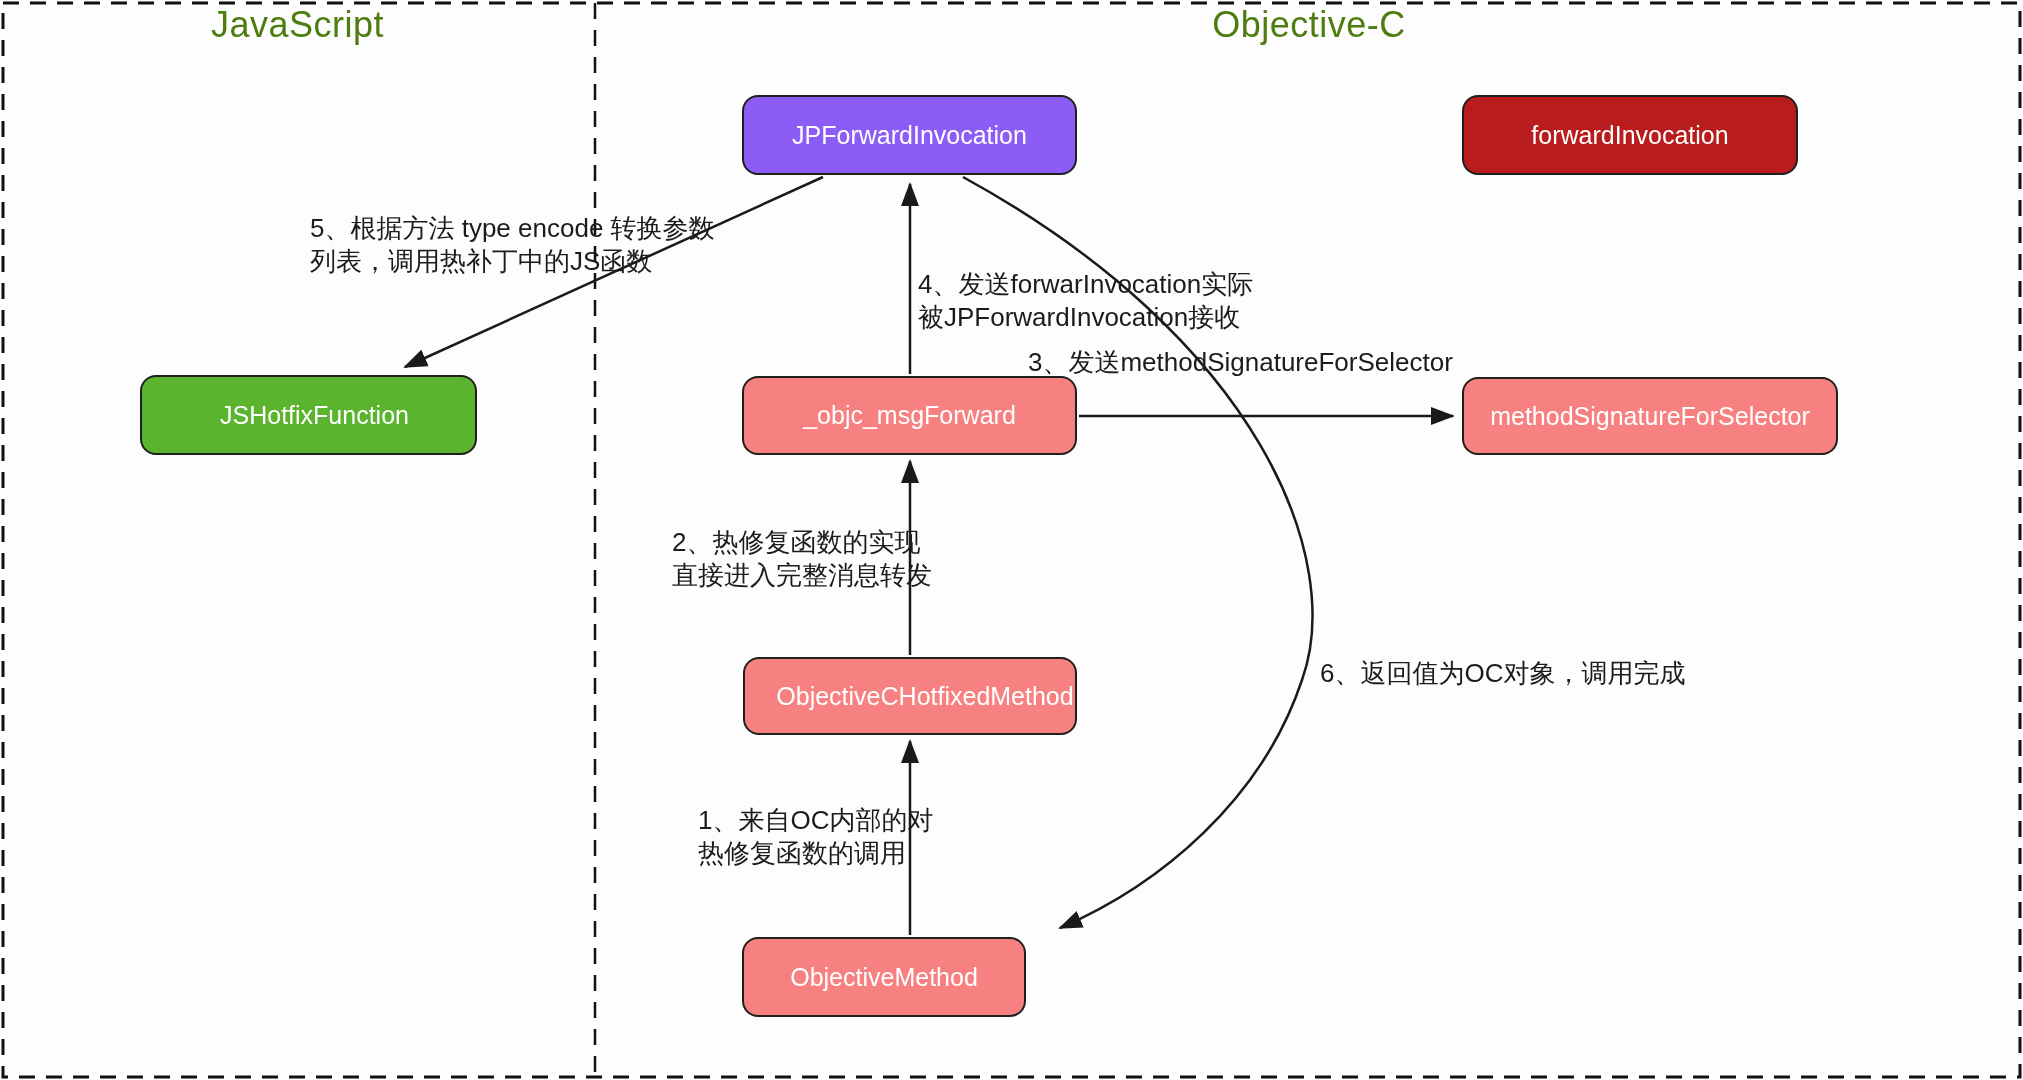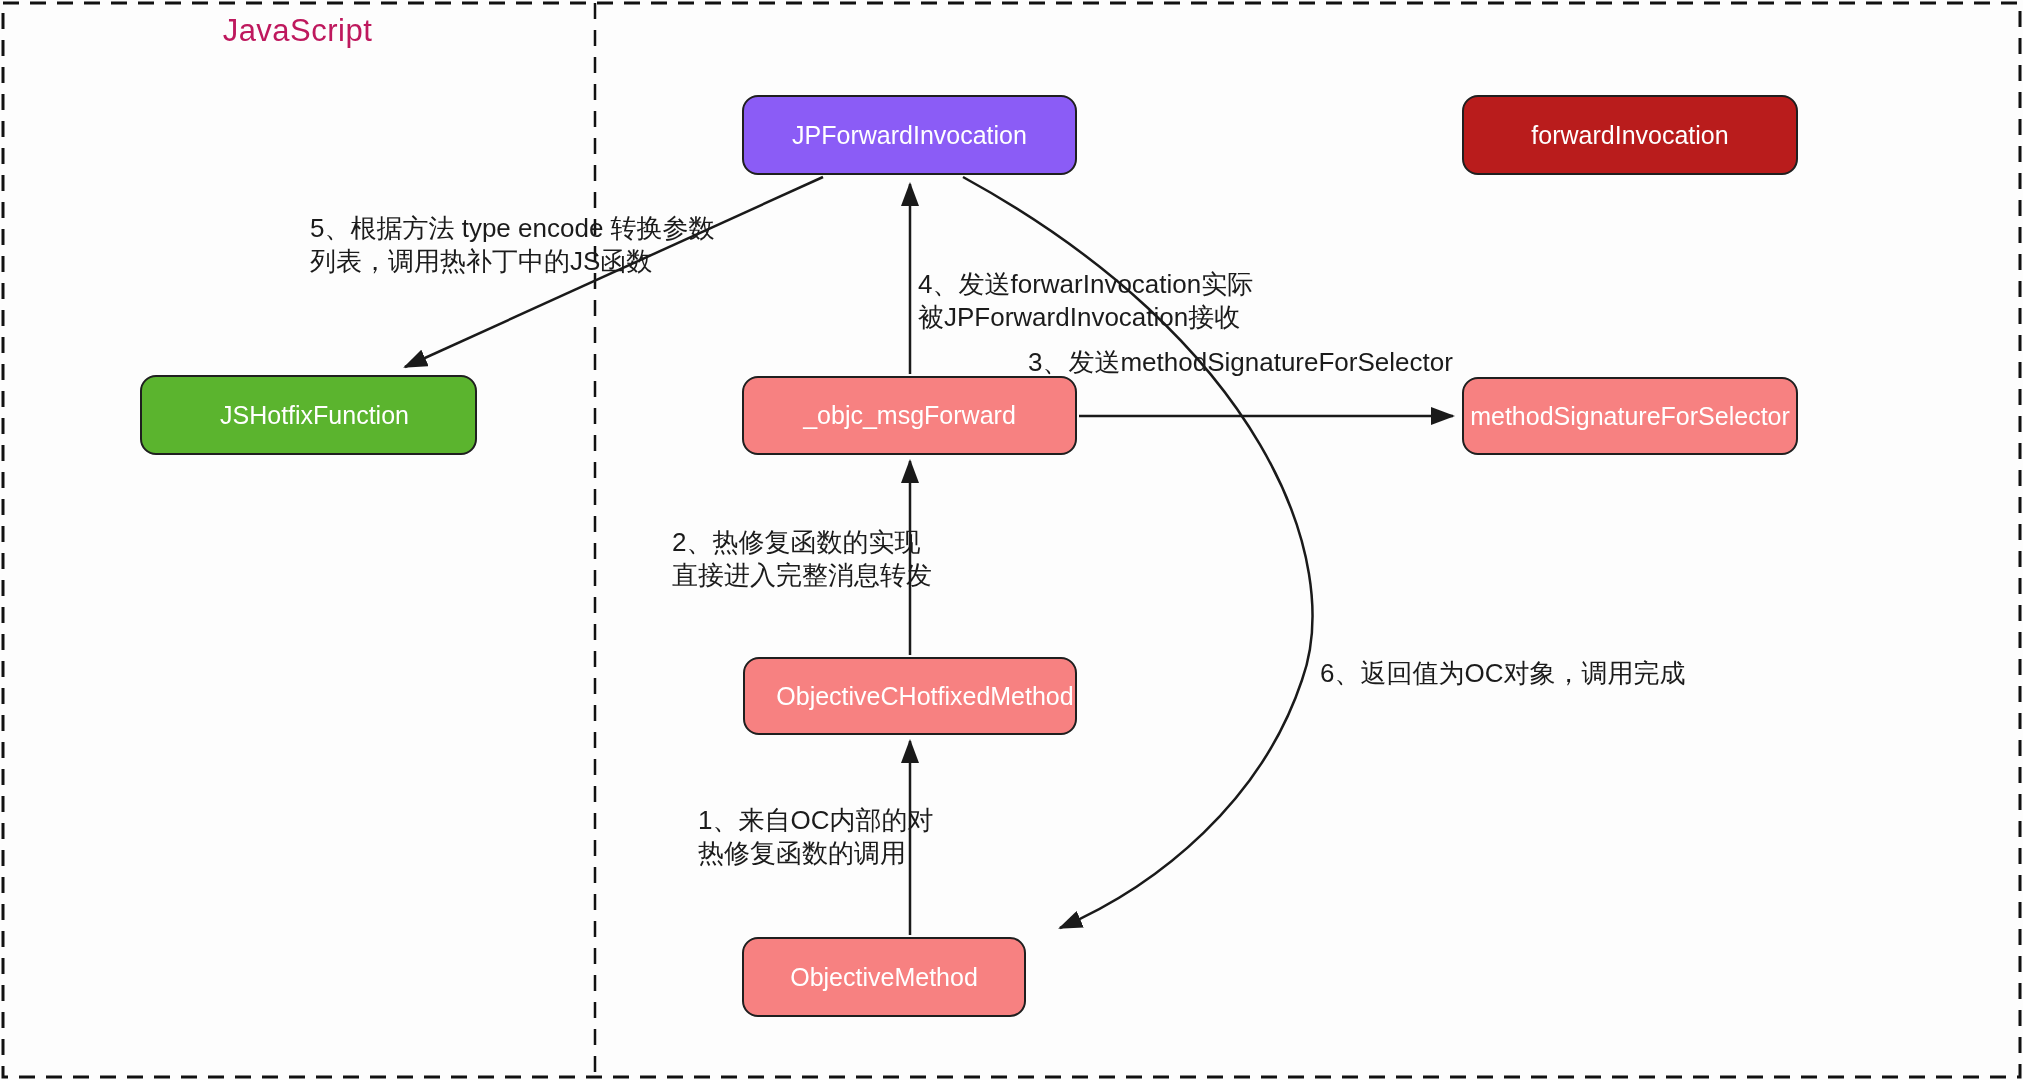--- a/index.html
+++ b/index.html
@@ -16,23 +16,23 @@
     overflow: hidden;
   }
   svg.overlay {
     position: absolute;
     left: 0; top: 0;
     width: 2023px;
     height: 1080px;
   }
   .sec-title {
     position: absolute;
-    top: 13px;
-    font-size: 31px;
-    color: #be185d;
+    top: 4px;
+    font-size: 36px;
+    color: #4d7c0f;
     text-align: center;
     letter-spacing: 0.5px;
   }
   .sec-title.left  { left: 0;     width: 595px;  }
   .sec-title.right { left: 595px; width: 1428px; }
   .node {
     position: absolute;
     display: flex;
     align-items: center;
     justify-content: center;
@@ -41,21 +41,21 @@
     color: #ffffff;
     font-size: 25px;
     font-weight: 500;
     box-sizing: border-box;
     white-space: nowrap;
   }
   #n-jp     { left: 742px;  top: 95px;  width: 335px; height: 80px; }
   #n-fwd    { left: 1462px; top: 95px;  width: 336px; height: 80px; }
   #n-jshf   { left: 140px;  top: 375px; width: 337px; height: 80px; }
   #n-msgfwd { left: 742px;  top: 376px; width: 335px; height: 79px; }
-  #n-msfs   { left: 1462px; top: 377px; width: 336px; height: 78px; }
+  #n-msfs   { left: 1462px; top: 377px; width: 376px; height: 78px; }
   #n-ochm   { left: 743px;  top: 657px; width: 334px; height: 78px; padding-left: 30px; }
   #n-om     { left: 742px;  top: 937px; width: 284px; height: 80px; }
   .ann {
     position: absolute;
     font-size: 26px;
     line-height: 33px;
     color: #1b1b1b;
     white-space: nowrap;
   }
   .ann span { display: block; }
@@ -83,20 +83,21 @@
 
     <line x1="910" y1="935" x2="910" y2="741" stroke="#1a1a1a" stroke-width="2.5" marker-end="url(#ah)"></line>
     <line x1="910" y1="655" x2="910" y2="461" stroke="#1a1a1a" stroke-width="2.5" marker-end="url(#ah)"></line>
     <line x1="910" y1="374" x2="910" y2="184" stroke="#1a1a1a" stroke-width="2.5" marker-end="url(#ah)"></line>
     <line x1="1079" y1="416" x2="1453" y2="416" stroke="#1a1a1a" stroke-width="2.5" marker-end="url(#ah)"></line>
     <line x1="823" y1="177" x2="405" y2="367" stroke="#1a1a1a" stroke-width="2.5" marker-end="url(#ah)"></line>
     <path d="M 963 177 C 1260 340 1345 560 1302 680 C 1262 800 1160 885 1060 928" fill="none" stroke="#1a1a1a" stroke-width="2.5" marker-end="url(#ah)"></path>
   </svg>
 
   <div class="sec-title left">JavaScript</div>
+  <div class="sec-title right">Objective-C</div>
 
   <div class="node" id="n-jp" style="background-color: #8b5cf6;">
     <span>JPForwardInvocation</span>
   </div>
   <div class="node" id="n-fwd" style="background-color: #b91c1c;">
     <span>forwardInvocation</span>
   </div>
   <div class="node" id="n-jshf" style="background-color: rgb(91, 180, 46); padding-left: 12px;">
     <span>JSHotfixFunction</span>
   </div>

